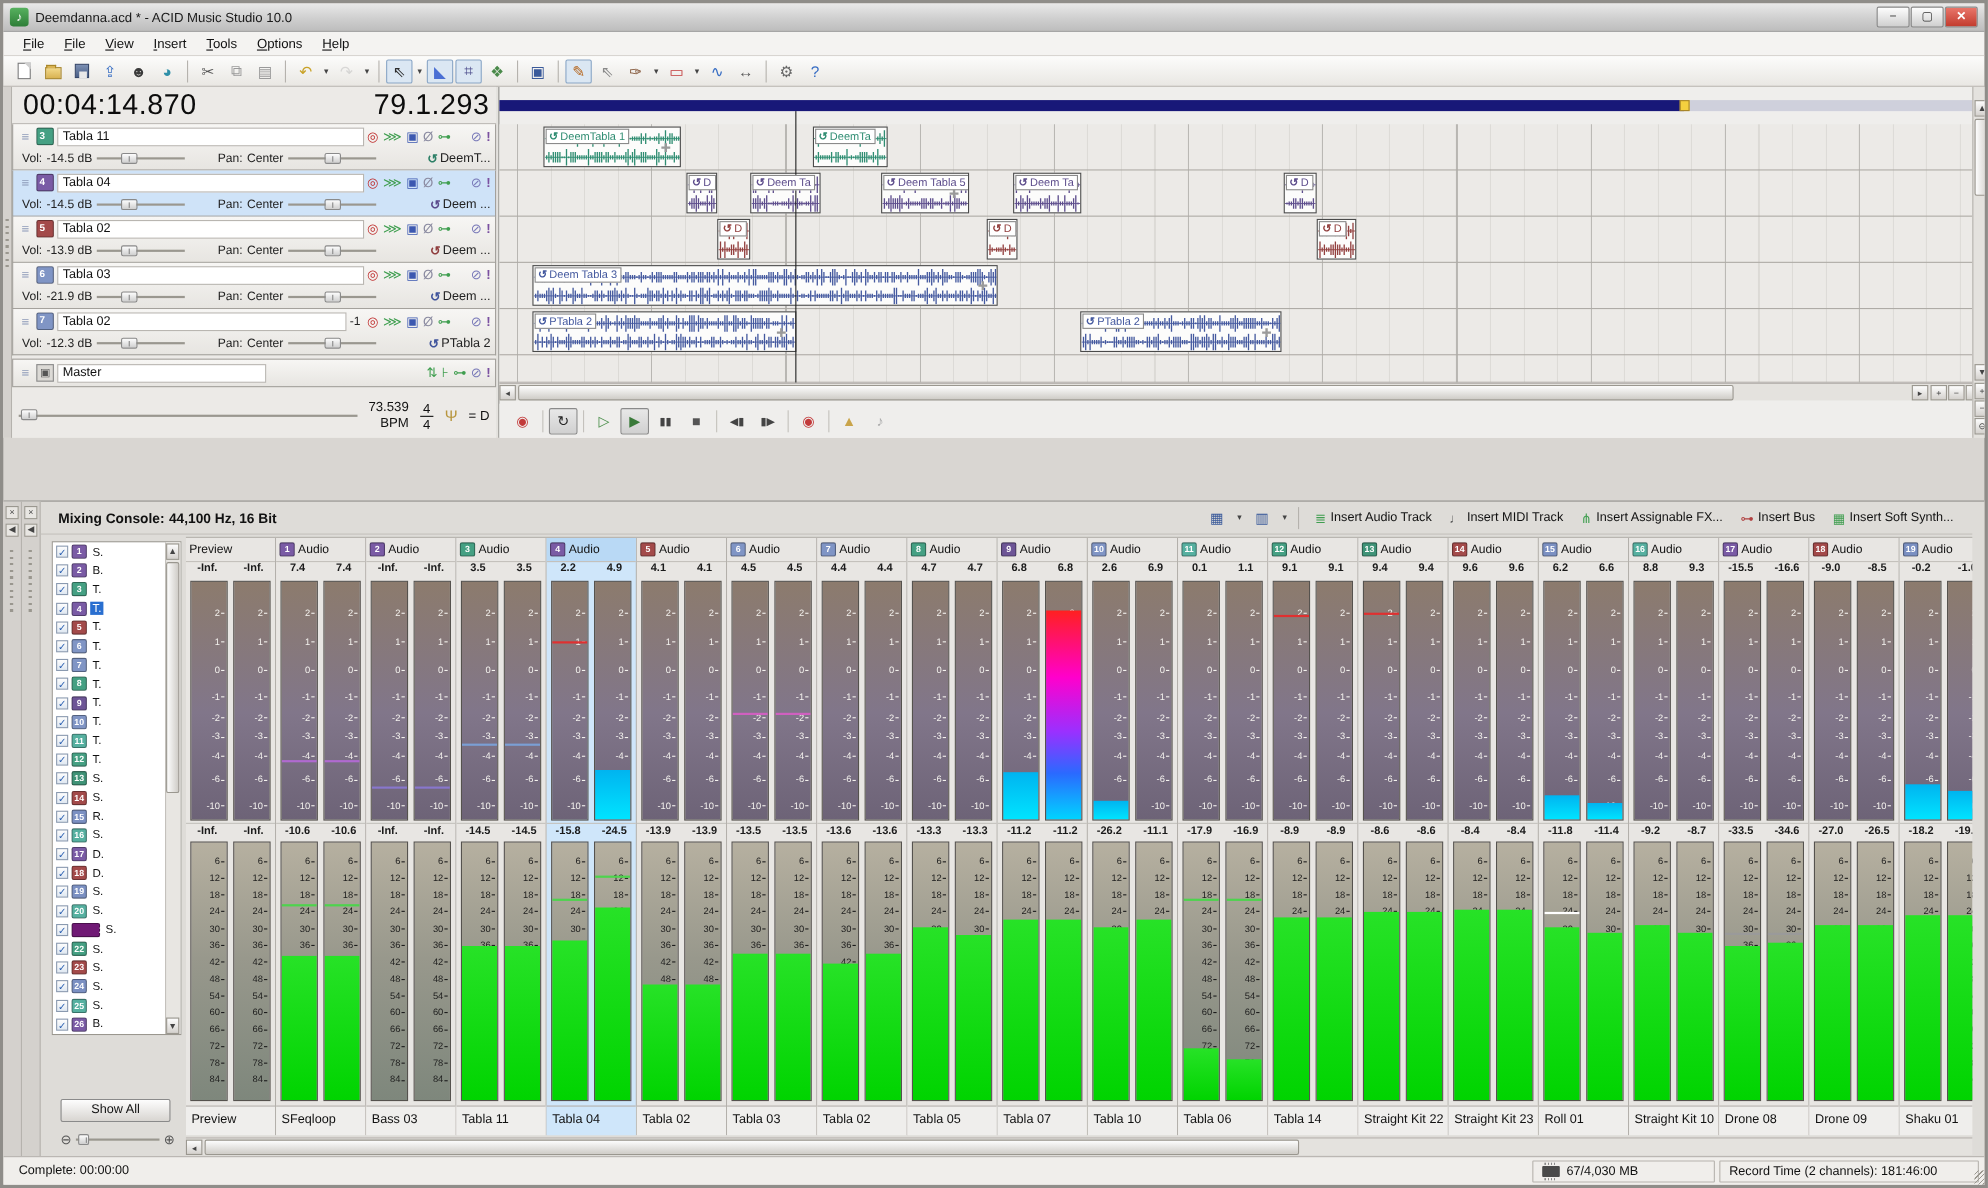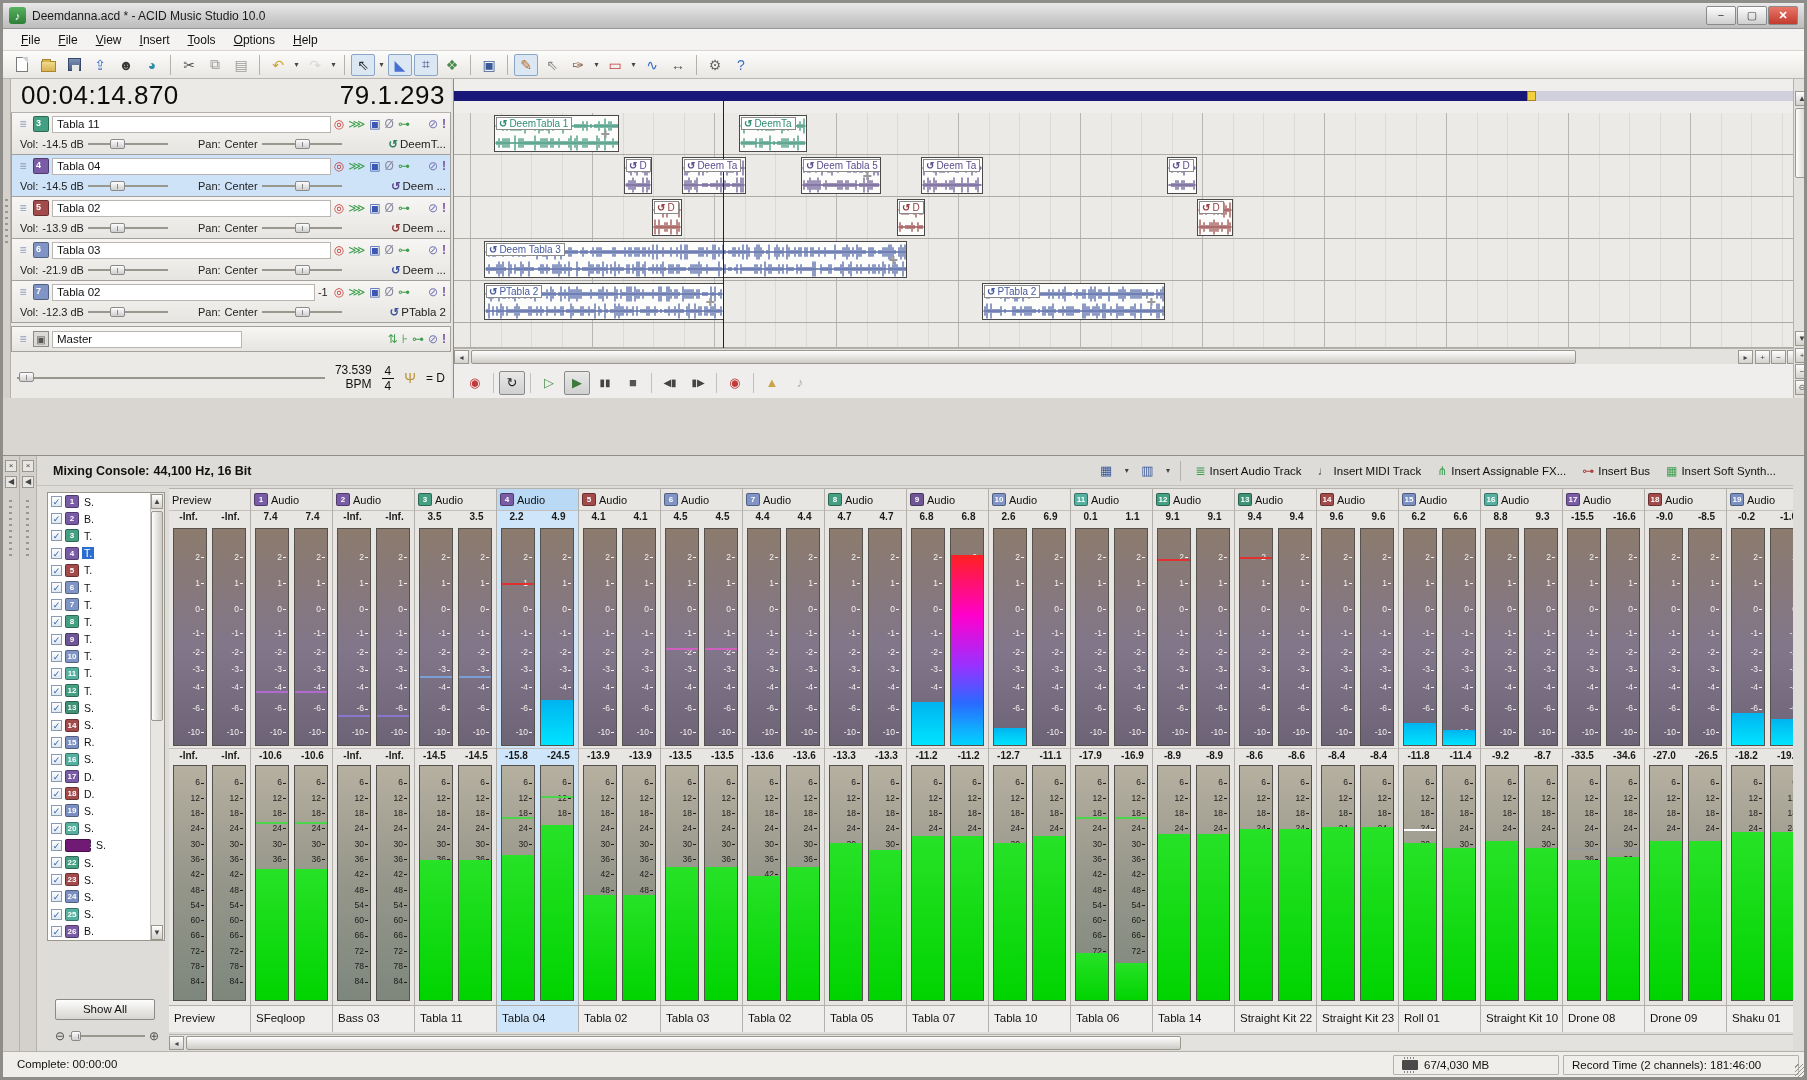--- a/index.html
+++ b/index.html
@@ -3057,21 +3057,21 @@
               <span class="tk" style="top: calc(37% - 4px);">0</span>
               <span class="tk" style="top: calc(48% - 4px);">-1</span>
               <span class="tk" style="top: calc(57% - 4px);">-2</span>
               <span class="tk" style="top: calc(65% - 4px);">-3</span>
               <span class="tk" style="top: calc(73% - 4px);">-4</span>
               <span class="tk" style="top: calc(83% - 4px);">-6</span>
               <span class="tk" style="top: calc(94% - 4px);">-10</span>
             </div>
           </div>
           <div class="vals pvals">
-            <span>-12.7</span>
+            <span>-26.2</span>
             <span>-11.1</span>
           </div>
           <div class="msec">
             <div class="meter out">
               <span class="tk" style="top: calc(7% - 4px);">6</span>
               <span class="tk" style="top: calc(13.5% - 4px);">12</span>
               <span class="tk" style="top: calc(20.1% - 4px);">18</span>
               <span class="tk" style="top: calc(26.6% - 4px);">24</span>
               <span class="tk" style="top: calc(33.2% - 4px);">30</span>
               <span class="tk" style="top: calc(39.7% - 4px);">36</span>

